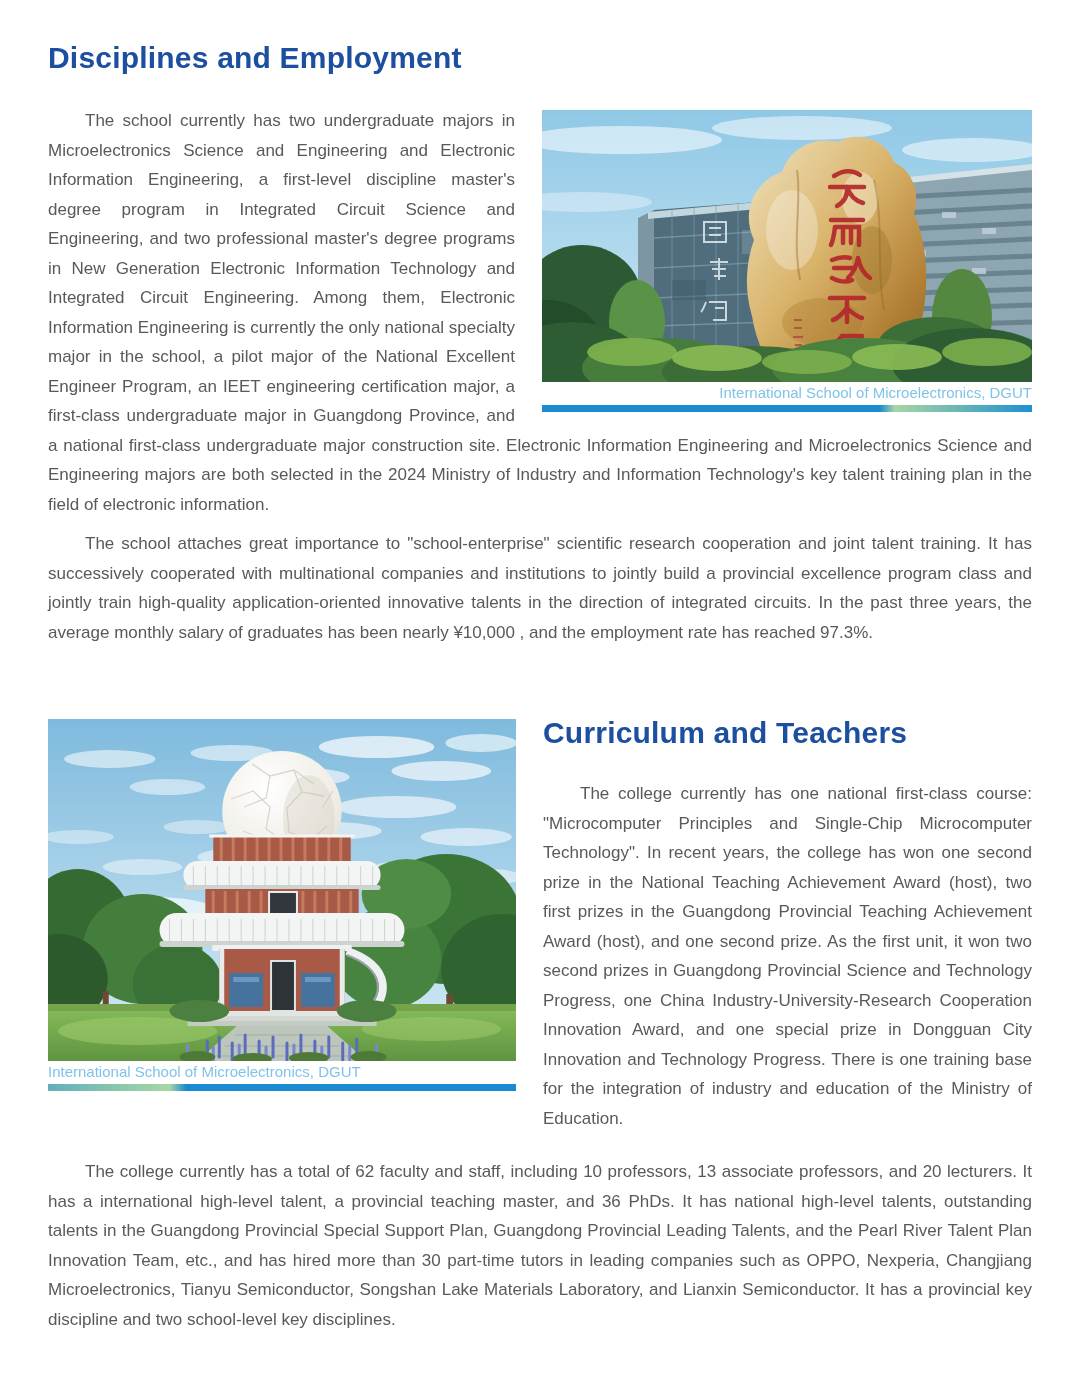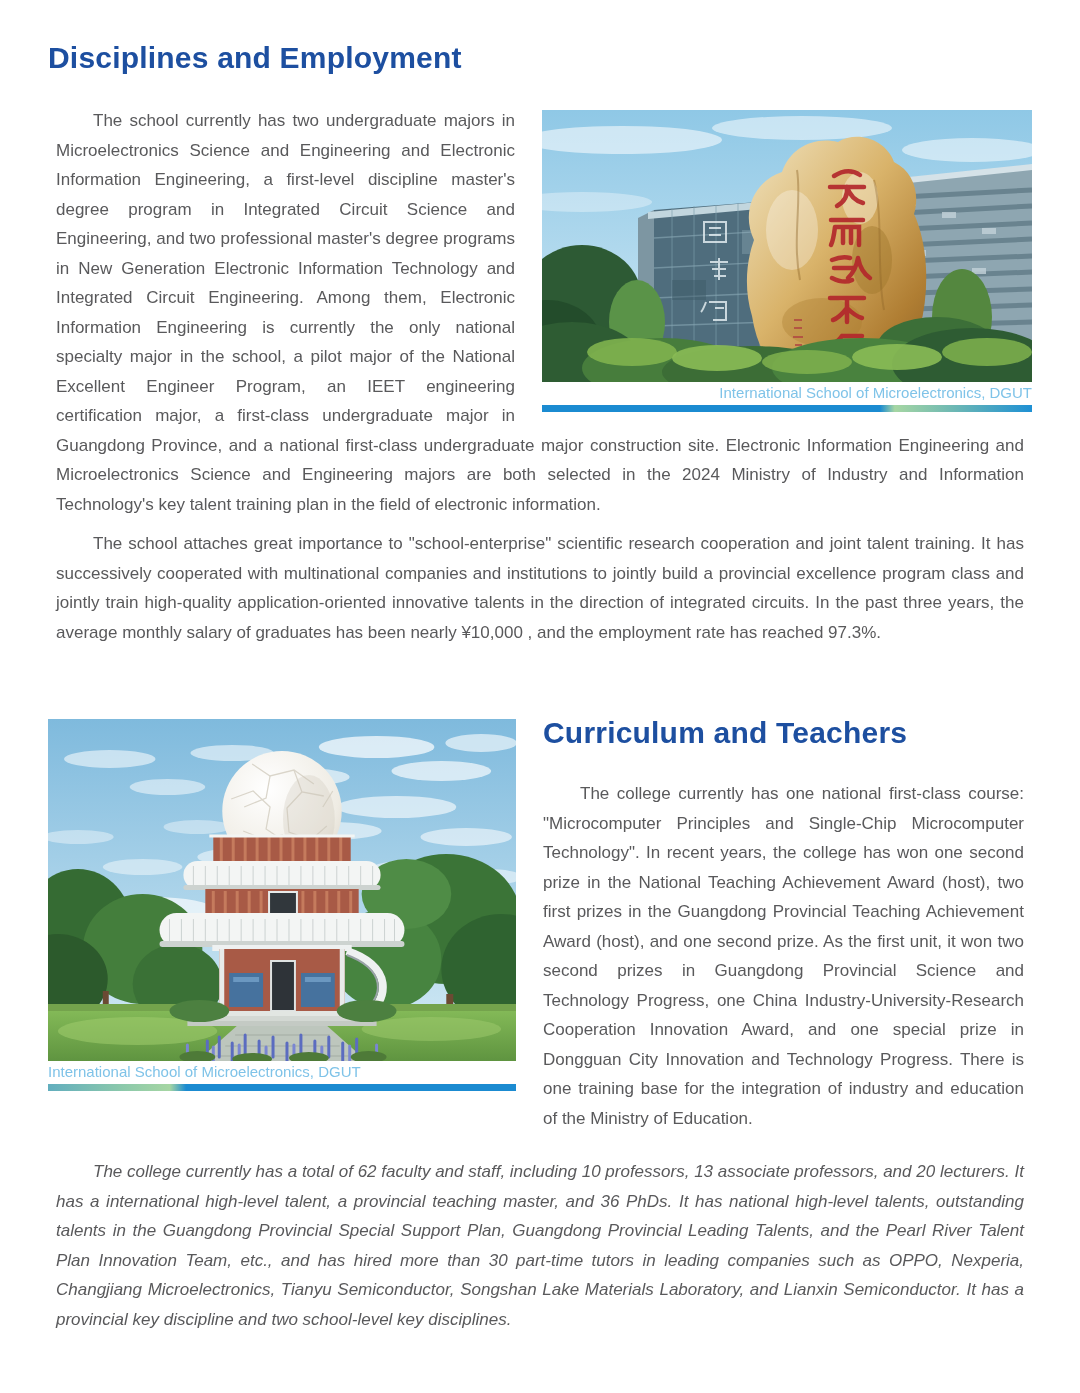--- a/index.html
+++ b/index.html
@@ -1,37 +1,37 @@
 <!DOCTYPE html>
 <html><head>
 <meta charset="utf-8">
 <style>
   html,body{margin:0;padding:0;background:#ffffff;}
   body{width:1080px;height:1393px;font-family:"Liberation Sans",sans-serif;overflow:hidden;}
   .page{box-sizing:border-box;width:1080px;height:1362px;padding:40px 48px 0 48px;background:#ffffff;}
   h1.sec-title{font-size:30px;line-height:36px;font-weight:700;color:#1d4fa0;margin:0;letter-spacing:0.2px;}
   .sec1 h1.sec-title{margin-bottom:30px;}
   .sec2 h1.sec-title{margin-bottom:28px;padding-left:8px;}
-  p.body{font-size:17px;line-height:29.5px;color:#59595b;text-align:justify;text-indent:37px;margin:8px;}
+  p.body{font-size:17px;line-height:29.5px;color:#59595b;text-align:justify;text-indent:37px;margin:0;}
   p.body + p.body{margin-top:10px;}
   figure{margin:0;}
   .fig-right{float:right;width:490px;margin:4px 0 10px 27px;}
   .fig-left{float:left;width:468px;margin:4px 27px 66px 0;}
   .photo{position:relative;display:block;width:100%;overflow:hidden;}
   .photo svg{display:block;width:100%;height:100%;}
   .photo1{height:272px;}
   .photo2{height:342px;}
   .cap{font-size:15px;line-height:18px;color:#7fc3e8;margin-top:2px;}
   .cap-right{text-align:right;}
   .cap-left{text-align:left;}
   .bar{height:7px;margin-top:3px;}
   .bar1{background:linear-gradient(90deg,#1b8bd1 0%,#1b8bd1 69%,#a6d6a3 72%,#6db8b4 84%,#1e90d4 100%);}
   .bar2{background:linear-gradient(90deg,#62aebe 0%,#8cc9ab 16%,#a6d6a3 26%,#1b8bd1 29.5%,#1b8bd1 100%);}
   .sec2{margin-top:68px;}
-  .clearp{clear:both;font-style:italic;}
+  .clearp{clear:both;}
 </style>
 </head>
 <body>
 
 <div class="page">
 
   <section class="sec1">
     <h1 class="sec-title">Disciplines and Employment</h1>
 
     <figure class="fig-right">

